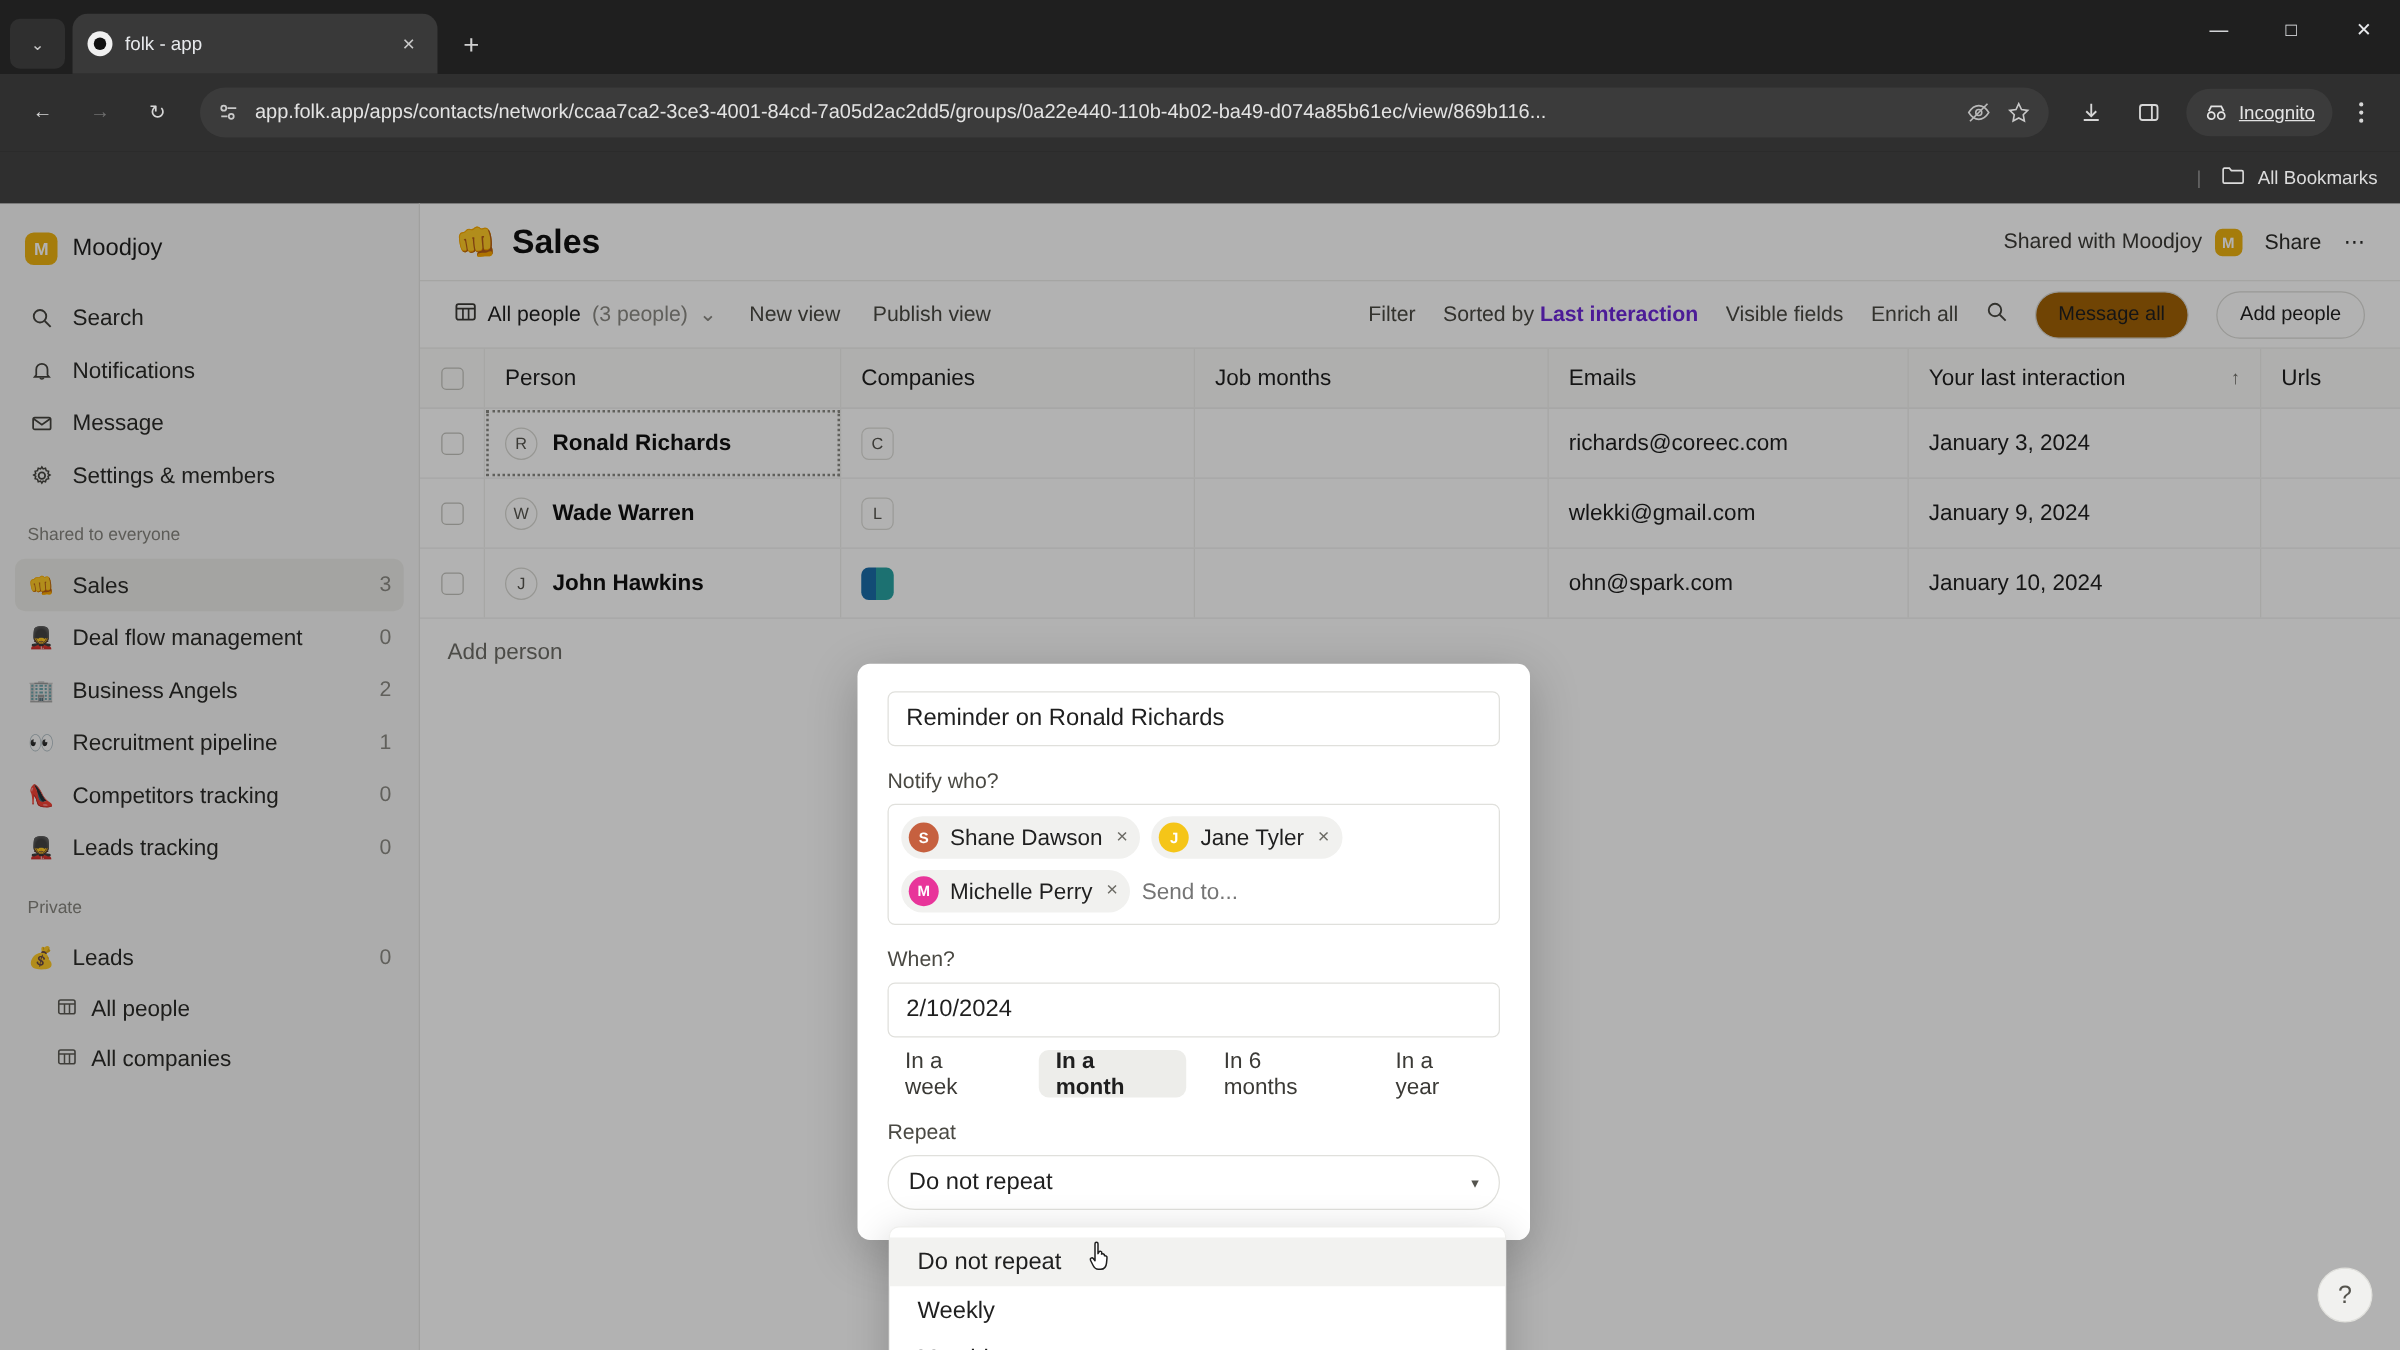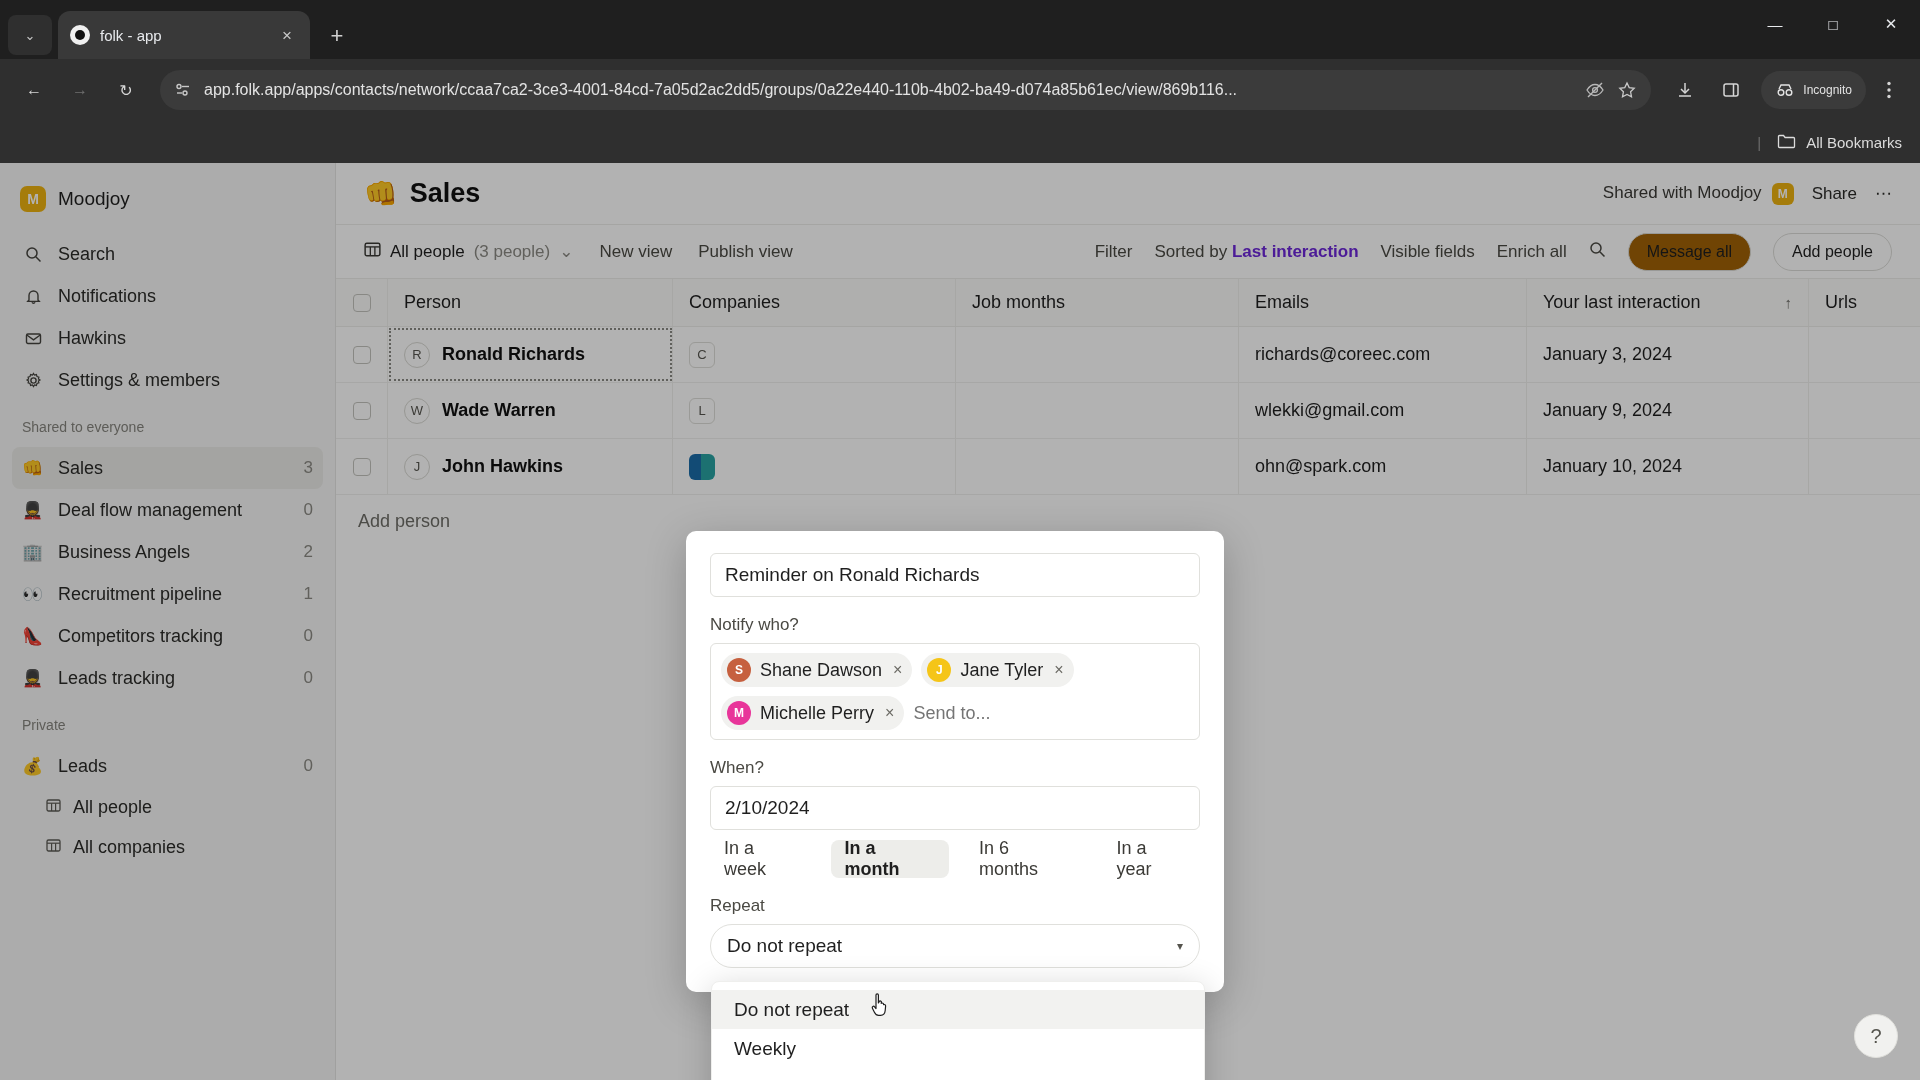--- a/index.html
+++ b/index.html
@@ -16,21 +16,21 @@
   .tabstrip {
     height: 59px; background: #1f1f1f;
     display: flex; align-items: flex-end; padding-left: 8px; position: relative;
   }
   .tab-chevron {
     width: 44px; height: 40px; margin-bottom: 4px; border-radius: 8px;
     background: #2f2f2f; display:flex; align-items:center; justify-content:center;
     color:#c8c8c8; font-size: 13px;
   }
   .tab {
-    margin-left: 6px; height: 48px; width: 252px;
+    margin-left: 6px; height: 48px; width: 292px;
     background: #393939; border-radius: 12px 12px 0 0;
     display: flex; align-items: center; padding: 0 12px; gap: 10px;
     position: relative;
   }
   .tab-favicon {
     width: 20px; height: 20px; border-radius: 50%;
     background: #f0f0f0; display:flex; align-items:center; justify-content:center;
     flex: 0 0 auto;
   }
   .tab-favicon .dot { width:10px;height:10px;border-radius:50%;background:#111; }
@@ -49,21 +49,21 @@
   .navbtn.disabled { color: #6f6f6f; }
   .omnibox {
     flex: 1 1 auto; height: 40px; background: #3b3b3b; border-radius: 20px;
     display:flex; align-items:center; padding: 0 14px; gap: 12px; margin: 0 8px;
     min-width: 0;
   }
   .omnibox .url { color: #e3e3e3; font-size: 16px; white-space: nowrap; overflow: hidden; text-overflow: clip; flex:1 1 auto; }
   .tb-icon { color:#c9c9c9; display:flex; align-items:center; justify-content:center; }
   .incognito-pill {
     height: 38px; border-radius: 19px; background: #3b3b3b; display:flex; align-items:center;
-    gap: 8px; padding: 0 14px; color:#e3e3e3; font-size: 12px; margin-left: 4px;
+    gap: 8px; padding: 0 14px; color:#e3e3e3; font-size: 15px; margin-left: 4px; text-decoration: underline;
   }
   .bookmarks-row {
     height: 42px; background:#2f2f2f; display:flex; align-items:center; justify-content:flex-end;
     padding: 0 18px; gap: 10px; color:#dcdcdc; font-size: 15px;
   }
   .bm-sep { color:#6b6b6b; margin-right: 6px; }
 
   
   .app { position: relative; width: 1920px; height: 917px; background: #fff; display: flex; }
 
@@ -320,21 +320,21 @@
           </span>
           <span class="lbl">Notifications</span>
         </div>
         <div class="side-item">
           <span class="ico">
             <svg width="17" height="17" viewBox="0 0 17 17">
                 <rect x="1.5" y="4" width="14" height="9.5" rx="1.4" fill="none" stroke="#45443f" stroke-width="1.4"></rect>
                 <polyline points="1.8,5 8.5,9.8 15.2,5" fill="none" stroke="#45443f" stroke-width="1.4"></polyline>
               </svg>
           </span>
-          <span class="lbl">Hawkins</span>
+          <span class="lbl">Message</span>
         </div>
         <div class="side-item">
           <span class="ico">
             <svg width="17" height="17" viewBox="0 0 17 17">
                 <circle cx="8.5" cy="8.5" r="2.6" fill="none" stroke="#45443f" stroke-width="1.4"></circle>
                 <path d="M8.5 1.5l1 1.6 1.9-.5.6 1.9 1.9.6-.5 1.9 1.6 1-1.6 1 .5 1.9-1.9.6-.6 1.9-1.9-.5-1 1.6-1-1.6-1.9.5-.6-1.9-1.9-.6.5-1.9-1.6-1 1.6-1-.5-1.9 1.9-.6.6-1.9 1.9.5z" fill="none" stroke="#45443f" stroke-width="1.2"></path>
               </svg>
           </span>
           <span class="lbl">Settings &amp; members</span>
         </div>

